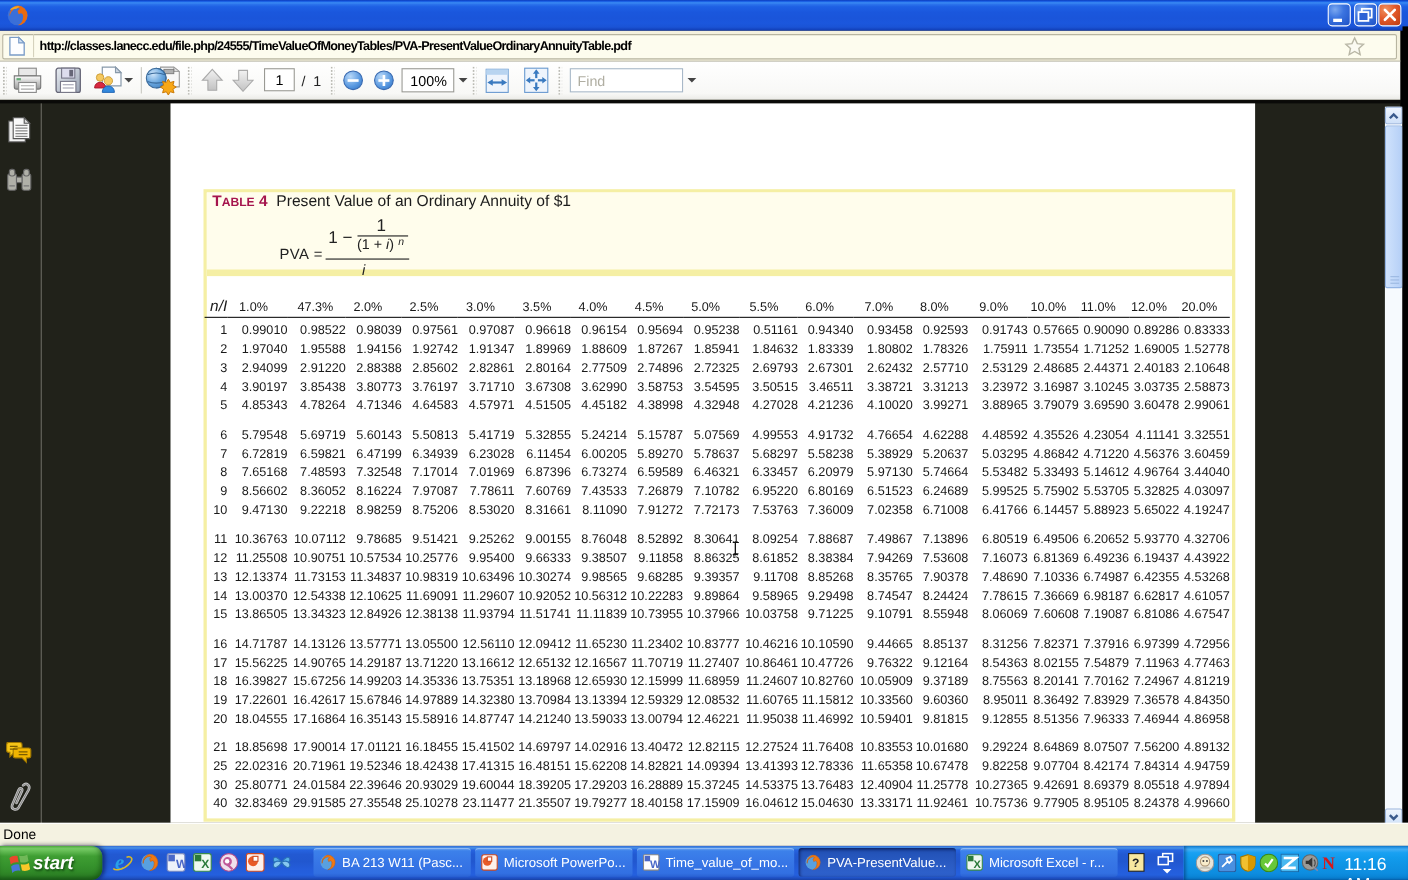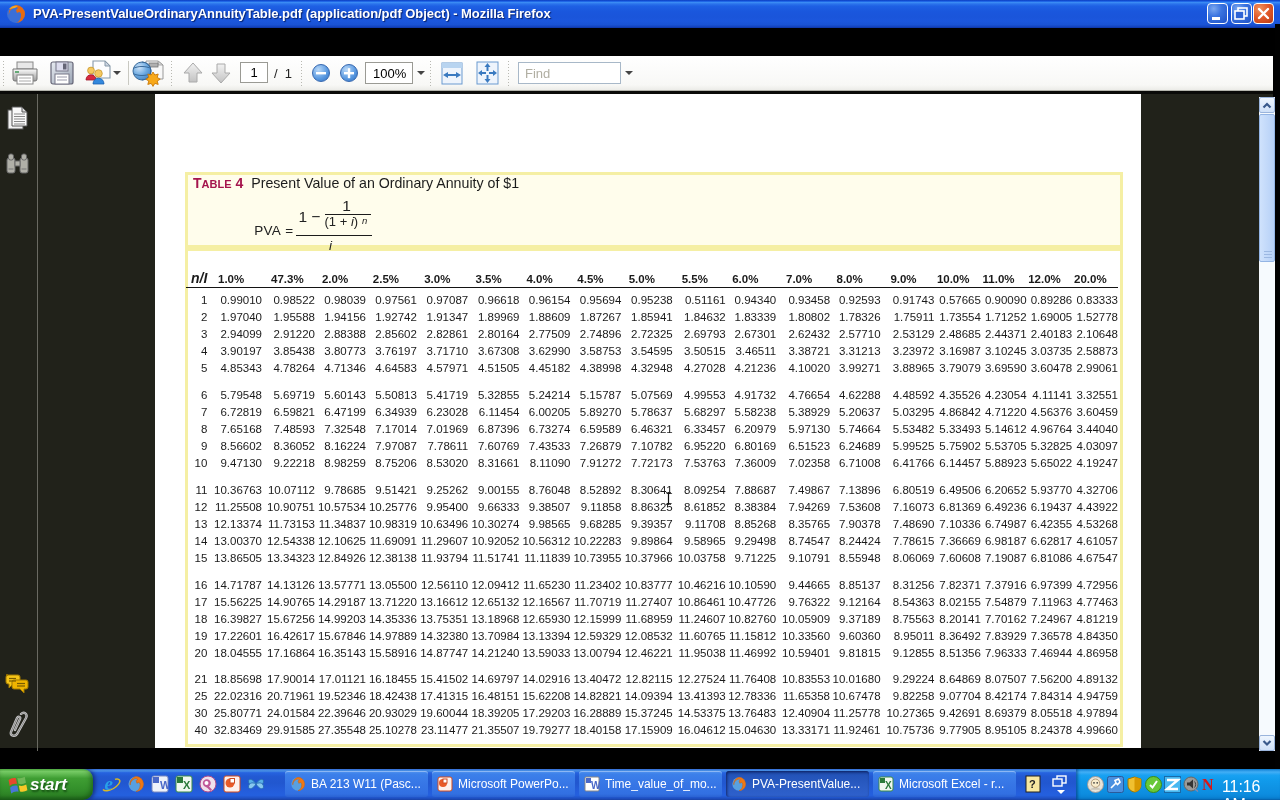--- a/index.html
+++ b/index.html
@@ -83,21 +83,21 @@
 #tbltitle .t4 { color:#a5154d; font-weight:bold; font-size:14px; }
 #tbltitle .t4 .sc { font-size:11px; }
 #tbltitle .cap { color:#1c1c1c; font-size:14.2px; margin-left:8px; }
 
 
 .fx { position:absolute; color:#222; }
 
 
 #datatable { position:absolute; left:-2px; top:95.3px; border-collapse:collapse; table-layout:fixed; }
 #datatable td, #datatable th { padding:0; font-size:11.5px; color:#1a1a1a; text-align:right; height:17px; line-height:17px; vertical-align:baseline; font-weight:normal; white-space:nowrap; }
-#datatable th { font-weight:bold; height:16px; line-height:16px; }
+#datatable th { font-weight:normal; height:16px; line-height:16px; }
 #datatable th .h { width:44px; margin-left:auto; text-align:left; }
 #datatable .gap td { height:10px; line-height:10px; } #datatable .gap2 td { height:9px; line-height:9px; }
 #datatable .rule td { height:4.2px; line-height:4.2px; border-top:1.8px solid #131313; }
 
 #datatable .nh { text-align:left; font-style:italic; font-size:14px; padding-left:5px; overflow:visible; }
 #datatable .ncol { text-align:right; }
 
 
 #formula { position:absolute; left:0; top:0; }
 .fx { position:absolute; white-space:nowrap; line-height:1; }
@@ -106,39 +106,50 @@
 </head>
 <body>
 <div id="root">
 
   <div id="titlebar">
     <span class="ticon"><svg width="22" height="22" viewBox="0 0 22 22">
           <circle cx="11" cy="11" r="9" fill="#3a6fd8"></circle>
           <path d="M11 2a9 9 0 0 1 9 9 9 9 0 0 1-9 9c3-1 5-4 5-8 0-2-1-3-2-3l-2 1-1-3 2-2c-1-1-4-1-6 1-2 1-3 4-3 6-1-4 2-9 7-10z" fill="#e86a10"></path>
           <path d="M4 6c2-3 6-4 9-3l-3 2c-2 0-4 1-6 1z" fill="#f5a623"></path>
         </svg></span>
-    <span class="ttext">PVA-PresentValueOrdinaryAnnuityTable.pdf (application/pdf Object) - Mozilla Firefox</span>
     <span class="winbtn" id="btnmin">
         <svg width="19" height="19">
           <rect x="4" y="13" width="8" height="3" fill="#fff"></rect>
         </svg>
       </span>
     <span class="winbtn" id="btnmax">
         <svg width="19" height="19">
           <rect x="6" y="4" width="9" height="8" fill="none" stroke="#fff" stroke-width="1.6"></rect>
           <rect x="3" y="7" width="9" height="8" fill="#2e63d5" stroke="#fff" stroke-width="1.6"></rect>
         </svg>
       </span>
     <span class="winbtn" id="btnclose">
         <svg width="19" height="19">
           <path d="M5 5l9 9M14 5l-9 9" stroke="#fff" stroke-width="2.4" stroke-linecap="round"></path>
         </svg>
       </span>
   </div>
 
+  <div id="addressbar">
+    <div id="urlfield"></div>
+    <span id="docicon"><svg width="15" height="18" viewBox="0 0 15 18">
+          <path d="M1 1h8l5 5v11H1z" fill="#fdfeff" stroke="#7a9cc8" stroke-width="1.2"></path>
+          <path d="M9 1l5 5H9z" fill="#cfe0f2" stroke="#7a9cc8" stroke-width="1"></path>
+        </svg></span>
+    <span id="urlsep"></span>
+    <span id="urltext">http://classes.lanecc.edu/file.php/24555/TimeValueOfMoneyTables/PVA-PresentValueOrdinaryAnnuityTable.pdf</span>
+    <span id="star"><svg width="19" height="19" viewBox="0 0 19 19">
+          <path d="M9.5 1.5l2.4 5.2 5.6.6-4.2 3.8 1.2 5.6-5-2.9-5 2.9 1.2-5.6L1.5 7.3l5.6-.6z" fill="#fbfaf2" stroke="#b9b7a6" stroke-width="1.3"></path>
+        </svg></span>
+  </div>
 
   <div id="pdftoolbar">
     <span class="tbdotsep" style="left:2px;"></span>
     <span class="tbicon" style="left:11px;top:4px;"><svg width="28" height="26" viewBox="0 0 28 26">
           <rect x="6" y="2" width="16" height="7" fill="#e8e8e8" stroke="#888" stroke-width="1"></rect>
           <path d="M2 9h24v10a2 2 0 0 1-2 2H4a2 2 0 0 1-2-2z" fill="url(#pg1)" stroke="#777" stroke-width="1"></path>
           <linearGradient id="pg1" x1="0" y1="0" x2="0" y2="1">
             <stop offset="0" stop-color="#fdfdfd"></stop>
             <stop offset=".5" stop-color="#c9c9c9"></stop>
             <stop offset="1" stop-color="#9a9a9a"></stop>
@@ -913,20 +924,23 @@
             <path d="M3.5 5L7 8.5 10.5 5" stroke="#3a5a8c" stroke-width="2.2" fill="none"></path>
           </svg>
         </div>
     </div>
     <svg style="position:absolute;left:663px;top:397px;" width="11" height="15" viewBox="0 0 11 15">
         <path d="M5.5 2v11M3.2 1.6c1 .6 1.7.6 2.3 0 .6.6 1.3.6 2.3 0M3.2 13.4c1-.6 1.7-.6 2.3 0 .6-.6 1.3-.6 2.3 0" stroke="#111" stroke-width="1.2" fill="none"></path>
       </svg>
   </div>
   <div id="blackstrip"></div>
 
+  <div id="statusbar">
+      <span class="txt">Done</span>
+    </div>
 
   <div id="taskbar">
     <div id="startbtn">
       <span style="position:absolute;left:7px;top:5px;"><svg width="21" height="21" viewBox="0 0 21 21">
             <g transform="rotate(-11 10 10)">
               <path d="M2.5 4.5c2.5-1.5 5-1.6 7.5-.4v6c-2.5-1.2-5-1.1-7.5.4z" fill="#e8482c"></path>
               <path d="M11.5 4.1c2.5 1.2 5 1.3 7.5.3v6c-2.5 1-5 .9-7.5-.3z" fill="#70b858"></path>
               <path d="M2.5 12.3c2.5-1.5 5-1.6 7.5-.4v6c-2.5-1.2-5-1.1-7.5.4z" fill="#4878d8"></path>
               <path d="M11.5 11.9c2.5 1.2 5 1.3 7.5.3v6c-2.5 1-5 .9-7.5-.3z" fill="#f8c828"></path>
             </g>

